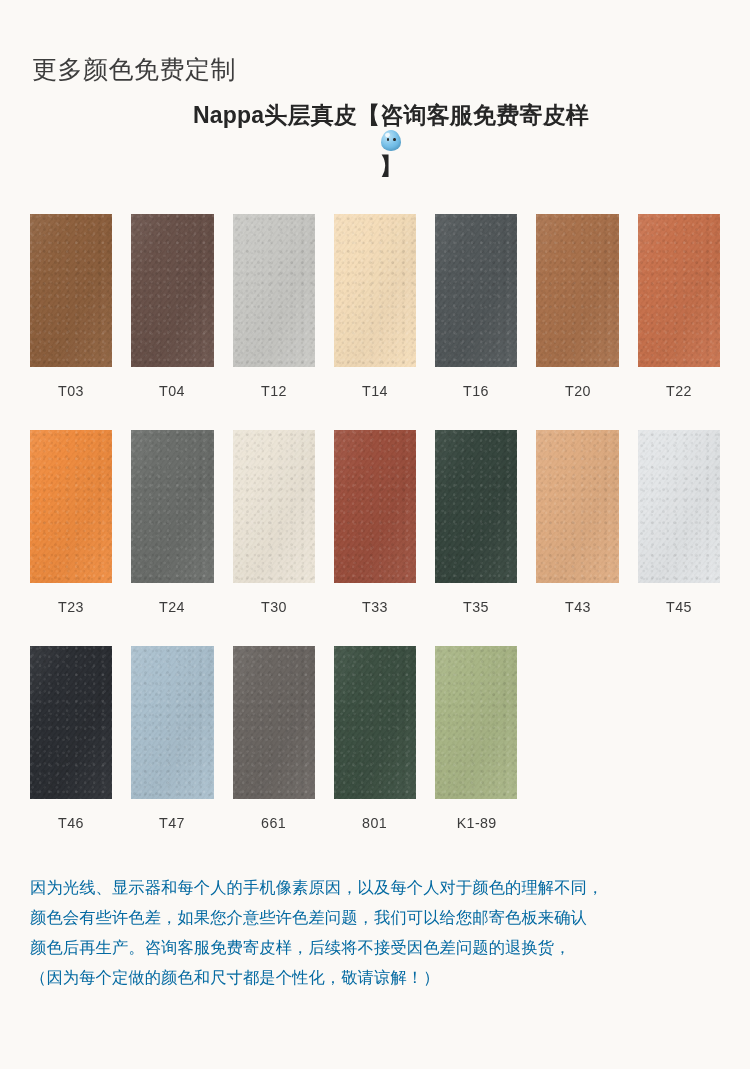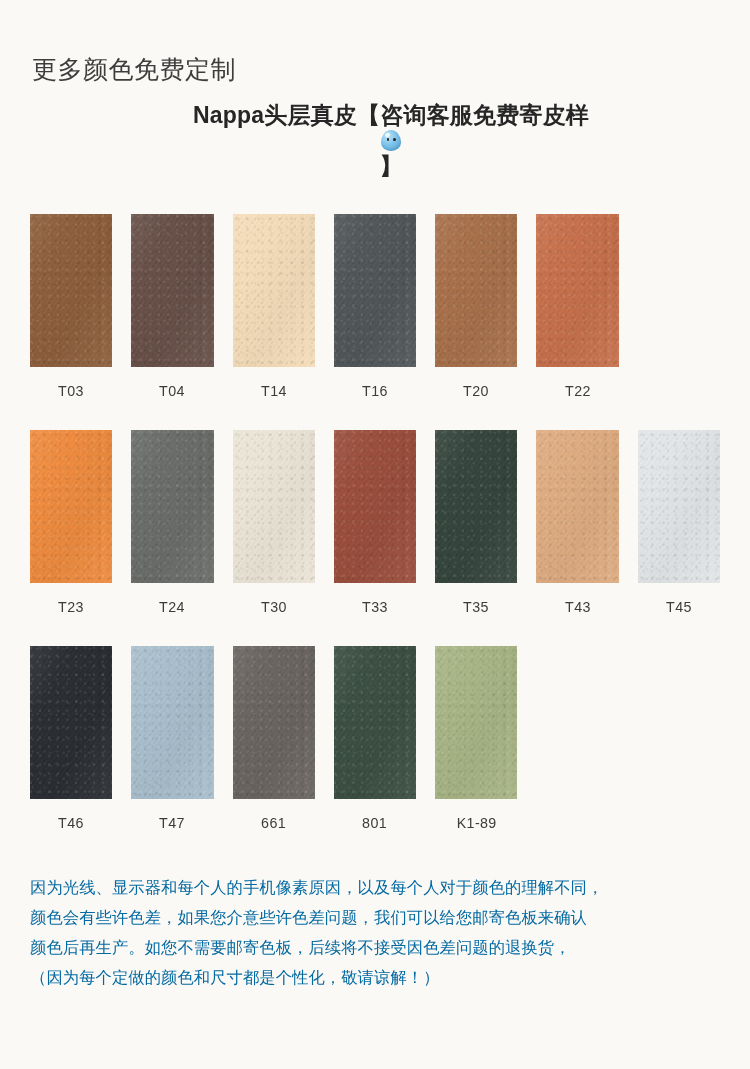--- a/index.html
+++ b/index.html
@@ -183,20 +183,24 @@
     <div class="swatch-row">
       <div class="swatch-cell">
         <div class="swatch-chip" style="background-color: rgb(141, 95, 60);"></div>
         <div class="swatch-label">T03</div>
       </div>
       <div class="swatch-cell">
         <div class="swatch-chip" style="background-color: rgb(104, 80, 72);"></div>
         <div class="swatch-label">T04</div>
       </div>
       <div class="swatch-cell">
+        <div class="swatch-chip" style="background-color: rgb(200, 200, 196);"></div>
+        <div class="swatch-label">T12</div>
+      </div>
+      <div class="swatch-cell">
         <div class="swatch-chip" style="background-color: rgb(245, 221, 185);"></div>
         <div class="swatch-label">T14</div>
       </div>
       <div class="swatch-cell">
         <div class="swatch-chip" style="background-color: rgb(81, 87, 89);"></div>
         <div class="swatch-label">T16</div>
       </div>
       <div class="swatch-cell">
         <div class="swatch-chip" style="background-color: rgb(168, 112, 74);"></div>
         <div class="swatch-label">T20</div>
@@ -259,17 +263,17 @@
         <div class="swatch-chip" style="background-color: rgb(168, 181, 133);"></div>
         <div class="swatch-label">K1-89</div>
       </div>
     </div>
 
   </div>
 
   <div class="disclaimer">
     <p>因为光线、显示器和每个人的手机像素原因，以及每个人对于颜色的理解不同，</p>
     <p>颜色会有些许色差，如果您介意些许色差问题，我们可以给您邮寄色板来确认</p>
-    <p>颜色后再生产。如您不需要邮寄色板，后续将不接受因色差问题的退换货，</p>
+    <p>颜色后再生产。咨询客服免费寄皮样，后续将不接受因色差问题的退换货，</p>
     <p>（因为每个定做的颜色和尺寸都是个性化，敬请谅解！）</p>
   </div>
 
 </div>
 
 </body></html>

